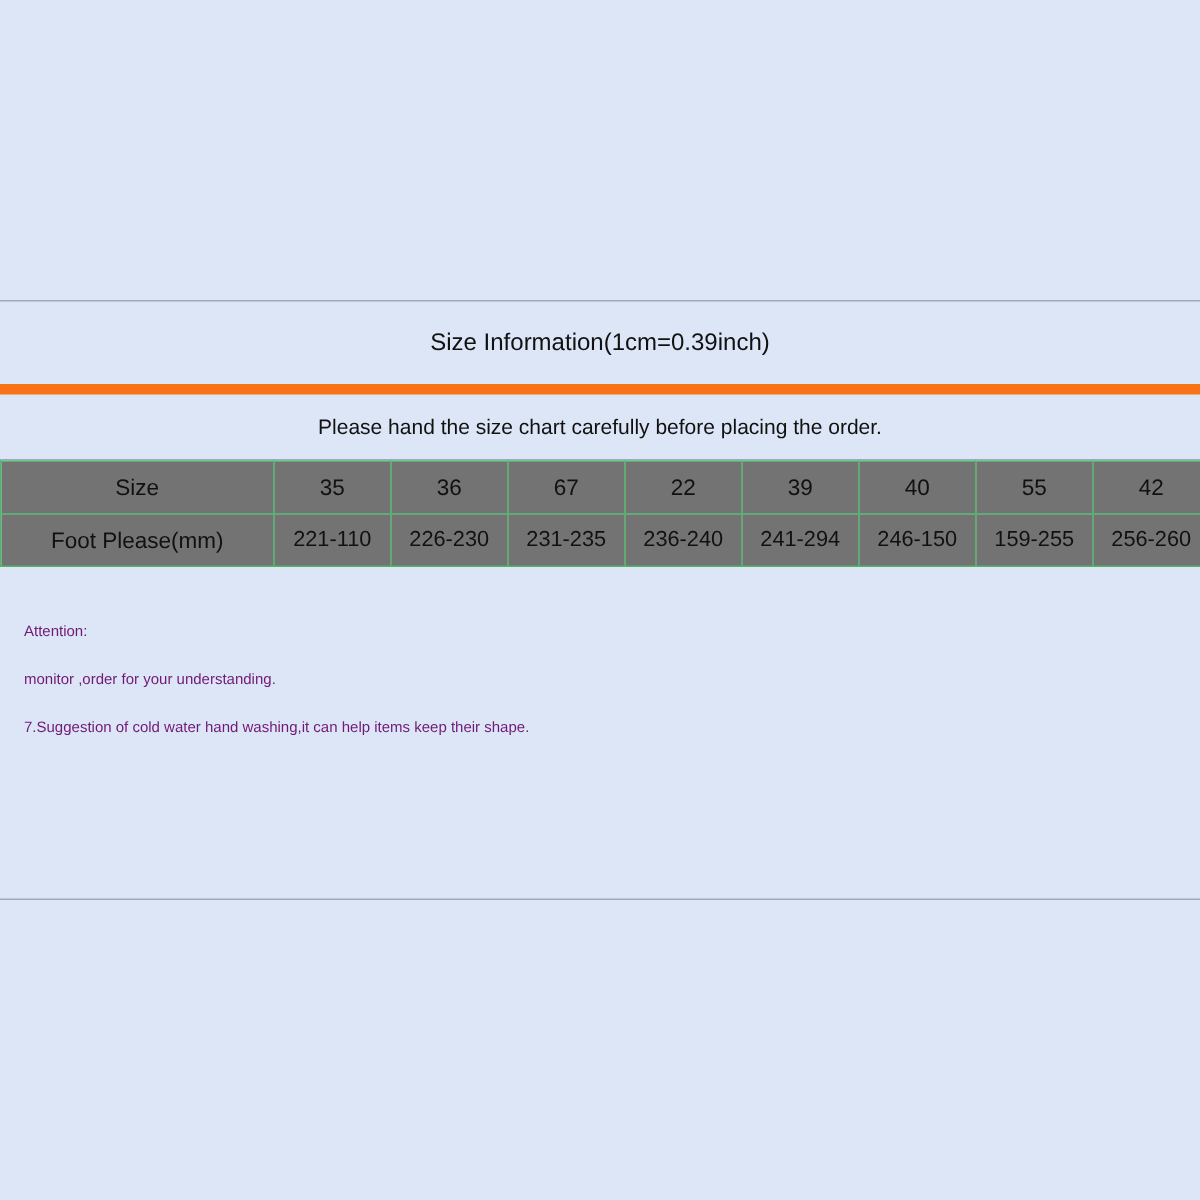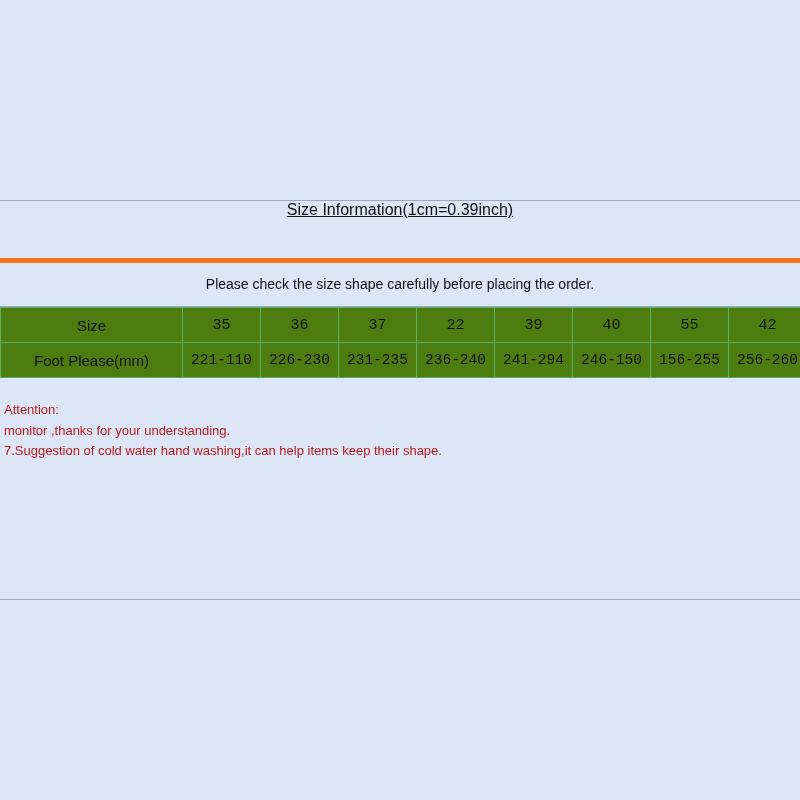--- a/index.html
+++ b/index.html
@@ -21,24 +21,24 @@
     width: 800px;
     height: 400px;
     background: #dce6f7;
     border-top: 1px solid #9aa9bd;
     border-bottom: 1px solid #9aa9bd;
     box-sizing: border-box;
   }
   .title-row {
     height: 62px;
     display: flex;
+    align-items: center;
     justify-content: center;
-    border-bottom: 5px solid #f97316;
+    border-bottom: 7px solid #f97316;
     box-sizing: border-box;
-    text-decoration: underline;
   }
   .title-row .title-text {
     font-size: 16px;
     color: #111;
   }
   .note-row {
     height: 44px;
     display: flex;
     align-items: center;
     justify-content: center;
@@ -49,93 +49,92 @@
     font-size: 14px;
     color: #111;
     padding-bottom: 2px;
   }
   table.size-table {
     border-collapse: collapse;
     width: 800px;
     table-layout: fixed;
   }
   table.size-table td {
-    background: #4d7c0f;
+    background: #737373;
     border: 1px solid #55b26a;
     height: 34px;
     text-align: center;
     vertical-align: middle;
     font-size: 14.5px;
     color: #111;
     padding: 0;
   }
   table.size-table td.head-cell {
     width: 181px;
     font-size: 15px;
   }
   table.size-table td.val-cell {
     width: 77px;
-    font-family: Liberation Mono, monospace;
   }
   table.size-table tr.row-size td {
     font-size: 15px;
   }
   .attention {
     padding: 22px 4px 0 4px;
     box-sizing: border-box;
   }
   .attention p {
-    margin: 0;
-    font-size: 13px;
+    margin: 12px;
+    font-size: 10px;
     line-height: 20px;
-    color: #b91c1c;
+    color: #701a75;
   }
   .attention .line-head {
     margin-bottom: 1px;
   }
 </style>
 </head>
 <body>
 
 <div class="sheet">
 
   <div class="title-row">
     <span class="title-text">Size Information(1cm=0.39inch)</span>
   </div>
 
   <div class="note-row">
-    <span class="note-text">Please check the size shape carefully before placing the order.</span>
+    <span class="note-text">Please hand the size chart carefully before placing the order.</span>
   </div>
 
   <table class="size-table">
     <tbody>
       <tr class="row-size">
         <td class="head-cell">Size</td>
         <td class="val-cell">35</td>
         <td class="val-cell">36</td>
-        <td class="val-cell">37</td>
+        <td class="val-cell">67</td>
         <td class="val-cell">22</td>
         <td class="val-cell">39</td>
         <td class="val-cell">40</td>
         <td class="val-cell">55</td>
         <td class="val-cell">42</td>
       </tr>
       <tr class="row-foot">
         <td class="head-cell">Foot Please(mm)</td>
         <td class="val-cell">221-110</td>
         <td class="val-cell">226-230</td>
         <td class="val-cell">231-235</td>
         <td class="val-cell">236-240</td>
         <td class="val-cell">241-294</td>
         <td class="val-cell">246-150</td>
-        <td class="val-cell">156-255</td>
+        <td class="val-cell">159-255</td>
         <td class="val-cell">256-260</td>
       </tr>
     </tbody>
   </table>
 
   <div class="attention">
     <p class="line-head">Attention:</p>
-    <p>monitor ,thanks for your understanding.</p>
+    <p>monitor ,order for your understanding.</p>
     <p>7.Suggestion of cold water hand washing,it can help items keep their shape.</p>
   </div>
 
 </div>
 
 </body></html>

